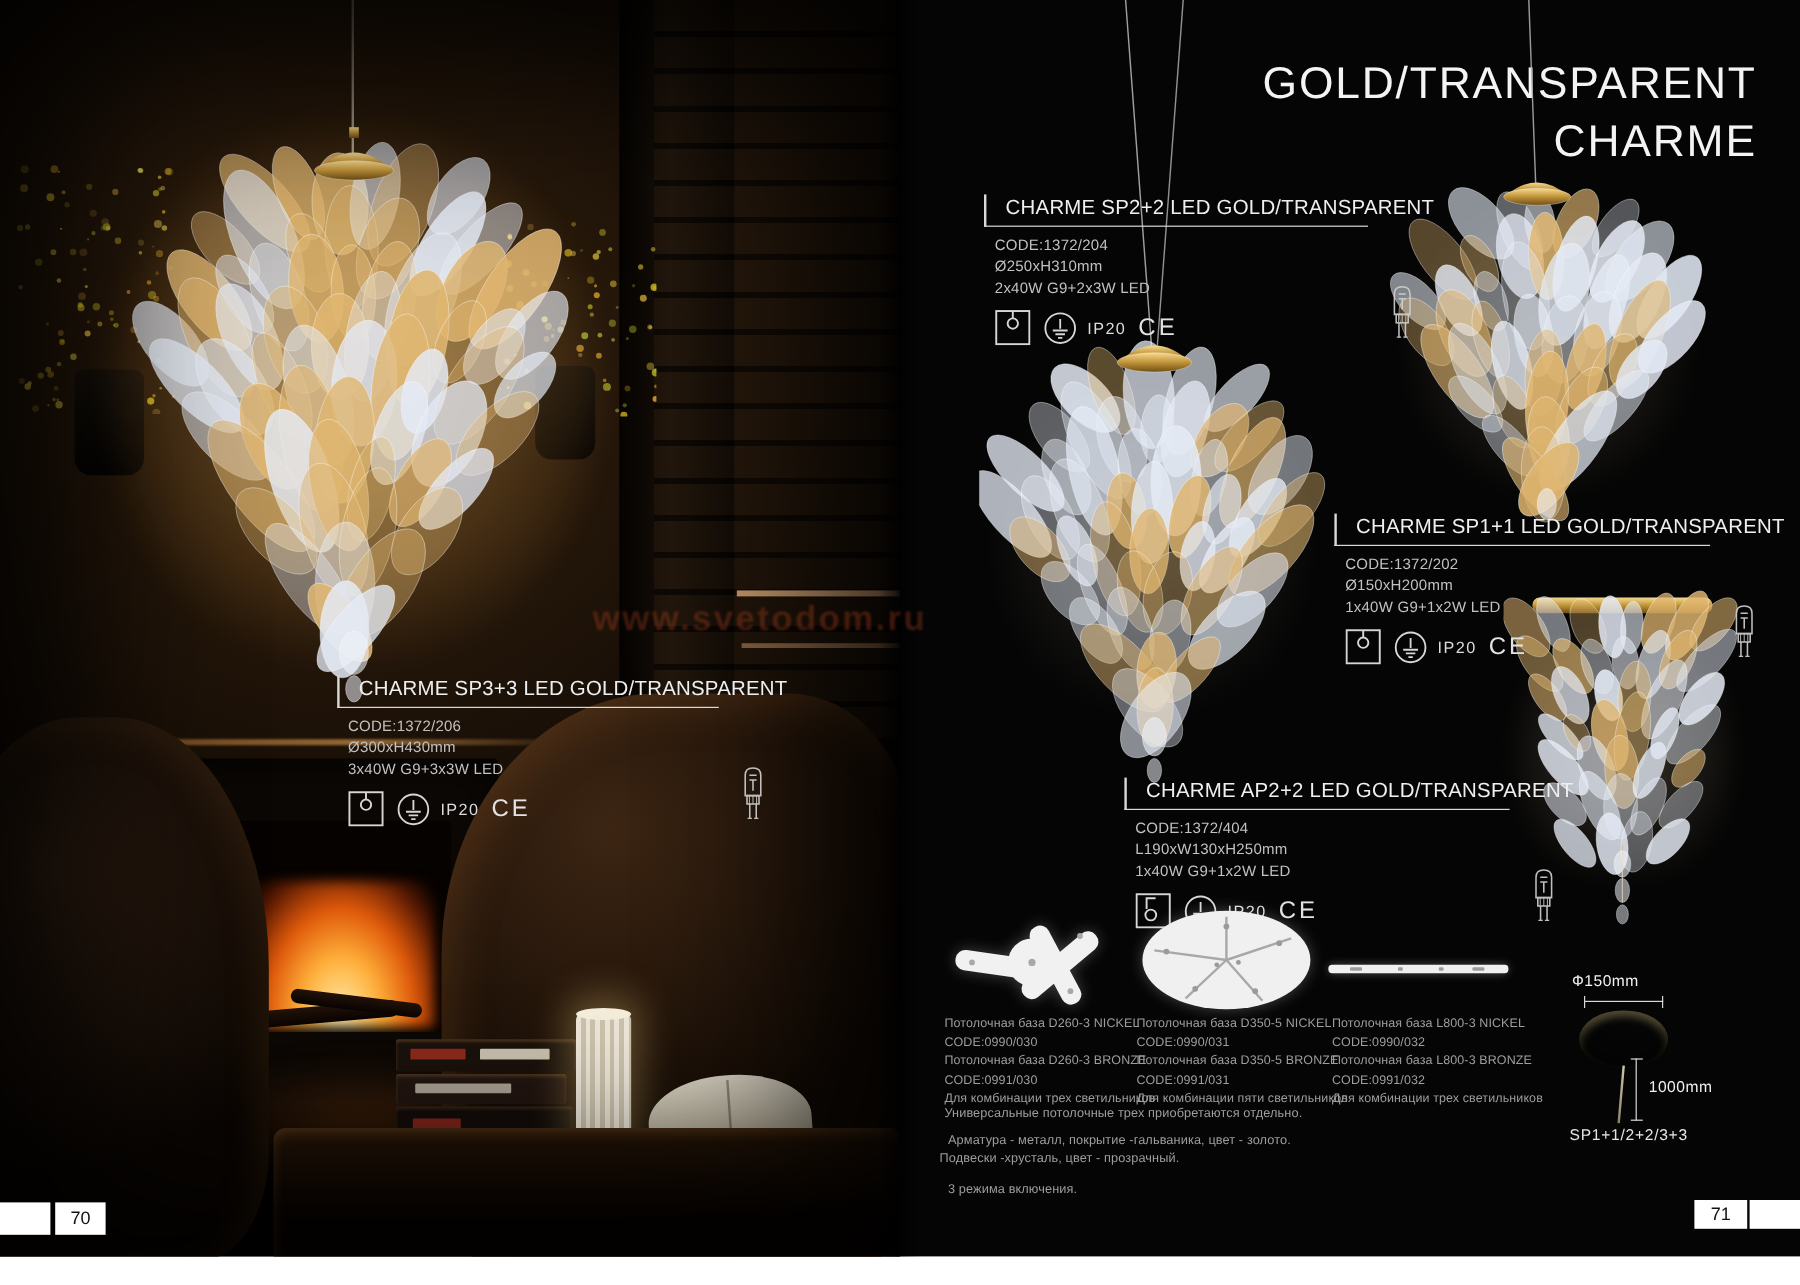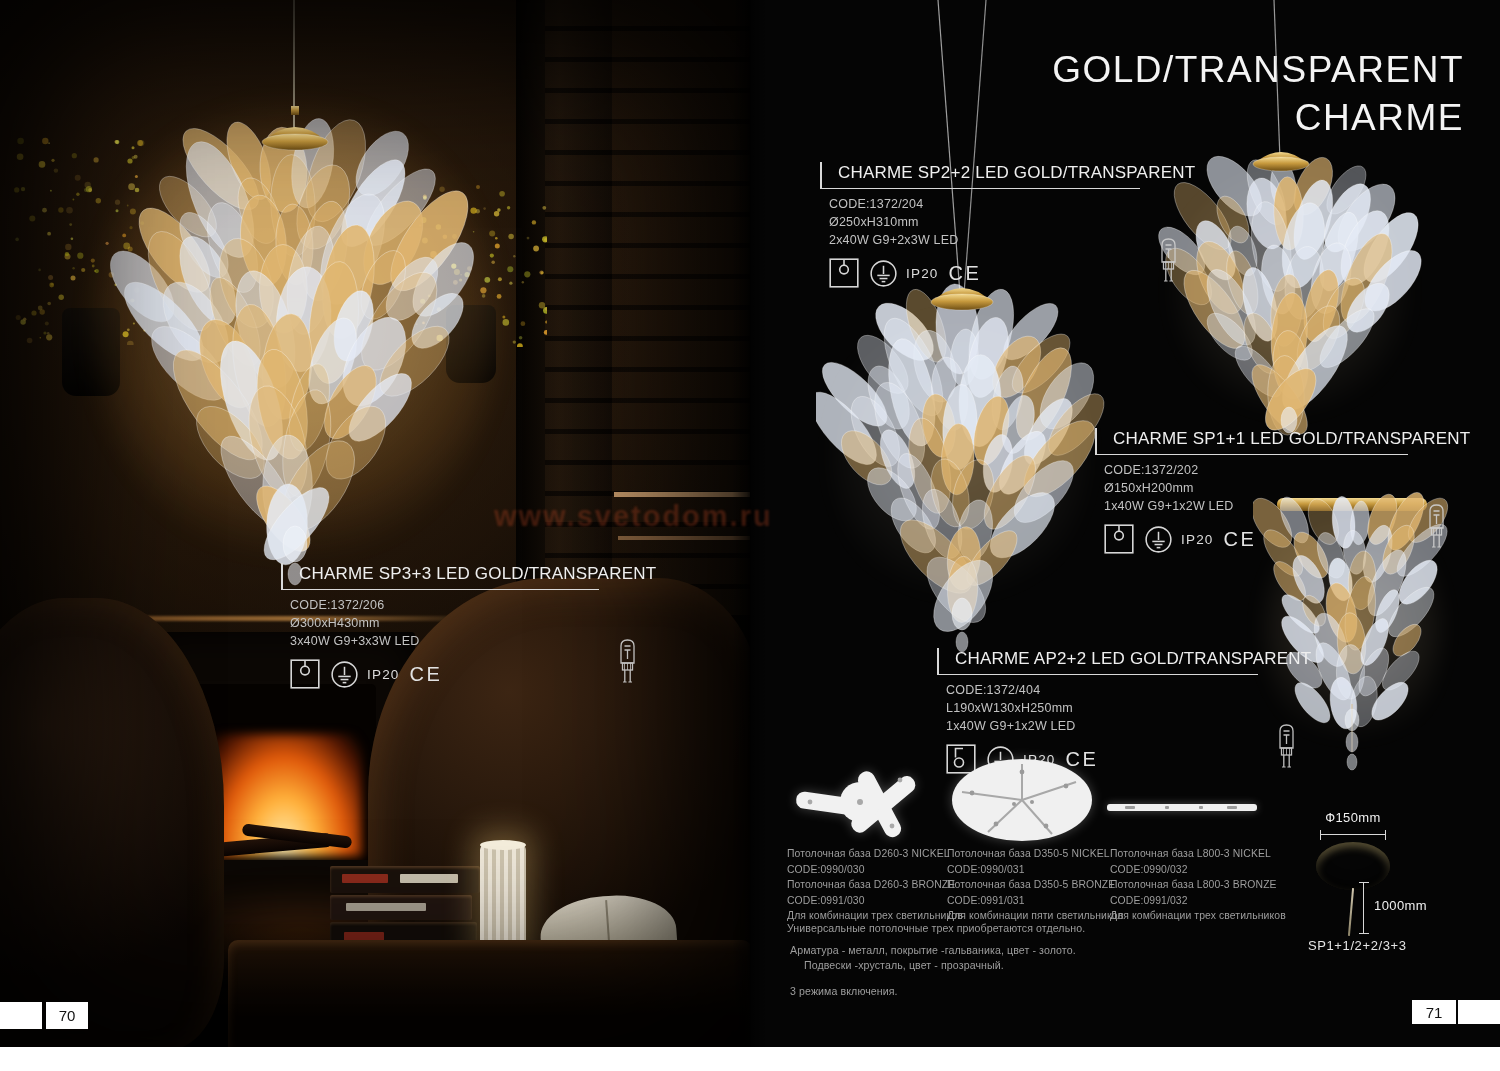--- a/index.html
+++ b/index.html
@@ -663,21 +663,21 @@
             </svg>
           <span class="ip">IP20</span>
           <span class="ce">CE</span>
         </div>
         <svg class="g9">
             <use href="#g9"></use>
           </svg>
       </div>
     </div>
 
-    <div class="pblock" style="left:345px;top:428px;width:313px">
+    <div class="pblock" style="left:362px;top:428px;width:313px">
       <h3>CHARME SP1+1 LED GOLD/TRANSPARENT</h3>
       <div class="pbody">
         <div>CODE:1372/202</div>
         <div>Ø150xH200mm</div>
         <div>1x40W G9+1x2W LED</div>
         <div class="icons">
           <svg width="30" height="30">
               <use href="#ic-ceiling"></use>
             </svg>
           <svg width="29" height="29">
@@ -771,24 +771,24 @@
     <div class="bcol" style="left:360px;top:846px">
       <div>Потолочная база L800-3 NICKEL</div>
       <div>CODE:0990/032</div>
       <div>Потолочная база L800-3 BRONZE</div>
       <div>CODE:0991/032</div>
       <div>Для комбинации трех светильников</div>
     </div>
 
     <div class="note" style="left:37px;top:922px">Универсальные потолочные трех приобретаются отдельно.</div>
     <div class="note" style="left:40px;top:944px">Арматура - металл, покрытие -гальваника, цвет - золото.</div>
-    <div class="note" style="left:54px;top:959px">Подвески -хрусталь, цвет - прозрачный.</div>
+    <div class="note" style="left:33px;top:959px">Подвески -хрусталь, цвет - прозрачный.</div>
     <div class="note" style="left:40px;top:985px">3 режима включения.</div>
 
-    <div class="dimlabel" style="left:560px;top:810px;width:86px;text-align:center">Ф150mm</div>
+    <div class="dimlabel" style="left:560px;top:810px;width:86px;text-align:left">Ф150mm</div>
     <div class="meas meas-h" style="left:570px;top:834px;width:66px"></div>
     <div class="canopy" style="left:566px;top:842px"></div>
     <div class="abs" style="left:600px;top:888px;width:2px;height:48px;background:linear-gradient(#cfc6ae,#8d8468);transform:rotate(5deg)"></div>
     <div class="meas meas-v" style="left:613px;top:882px;height:52px"></div>
     <div class="dimlabel" style="left:624px;top:898px">1000mm</div>
     <div class="splabel" style="left:558px;top:938px">SP1+1/2+2/3+3</div>
 
     <div class="tab pageno" style="left:662px;top:1000px;width:44px;height:24px">71</div>
     <div class="tab" style="left:708px;top:1000px;width:42px;height:24px"></div>
   </div>

